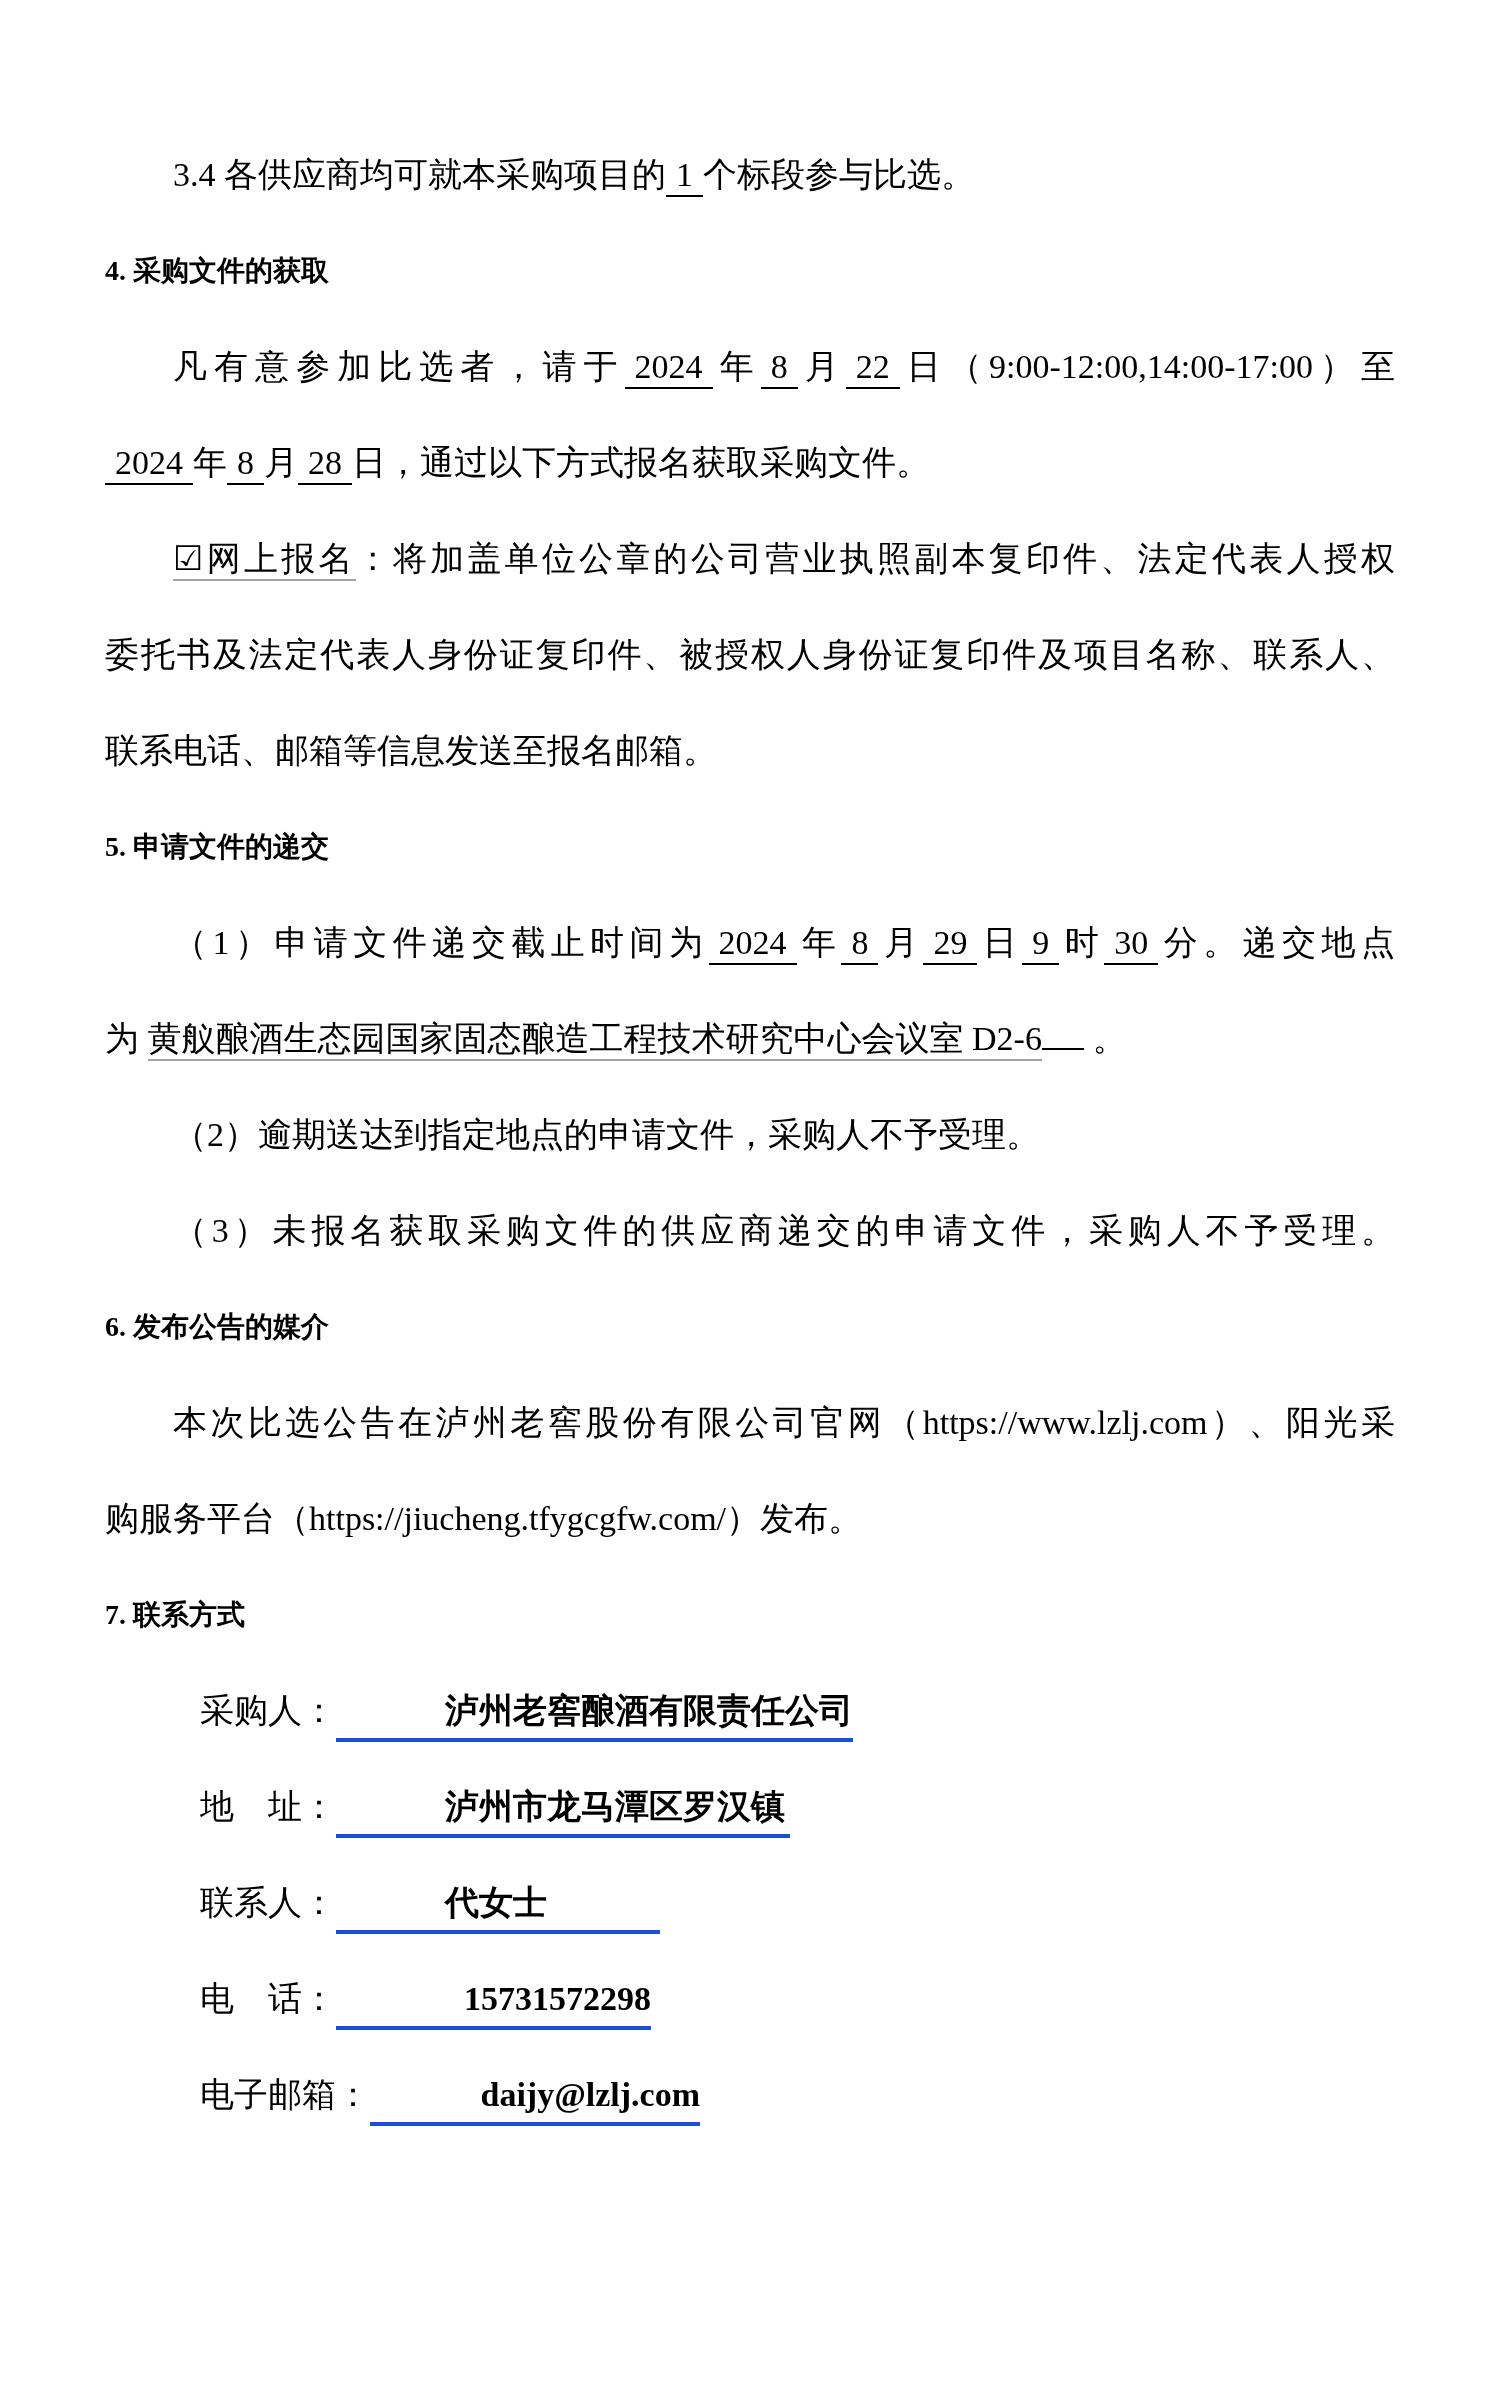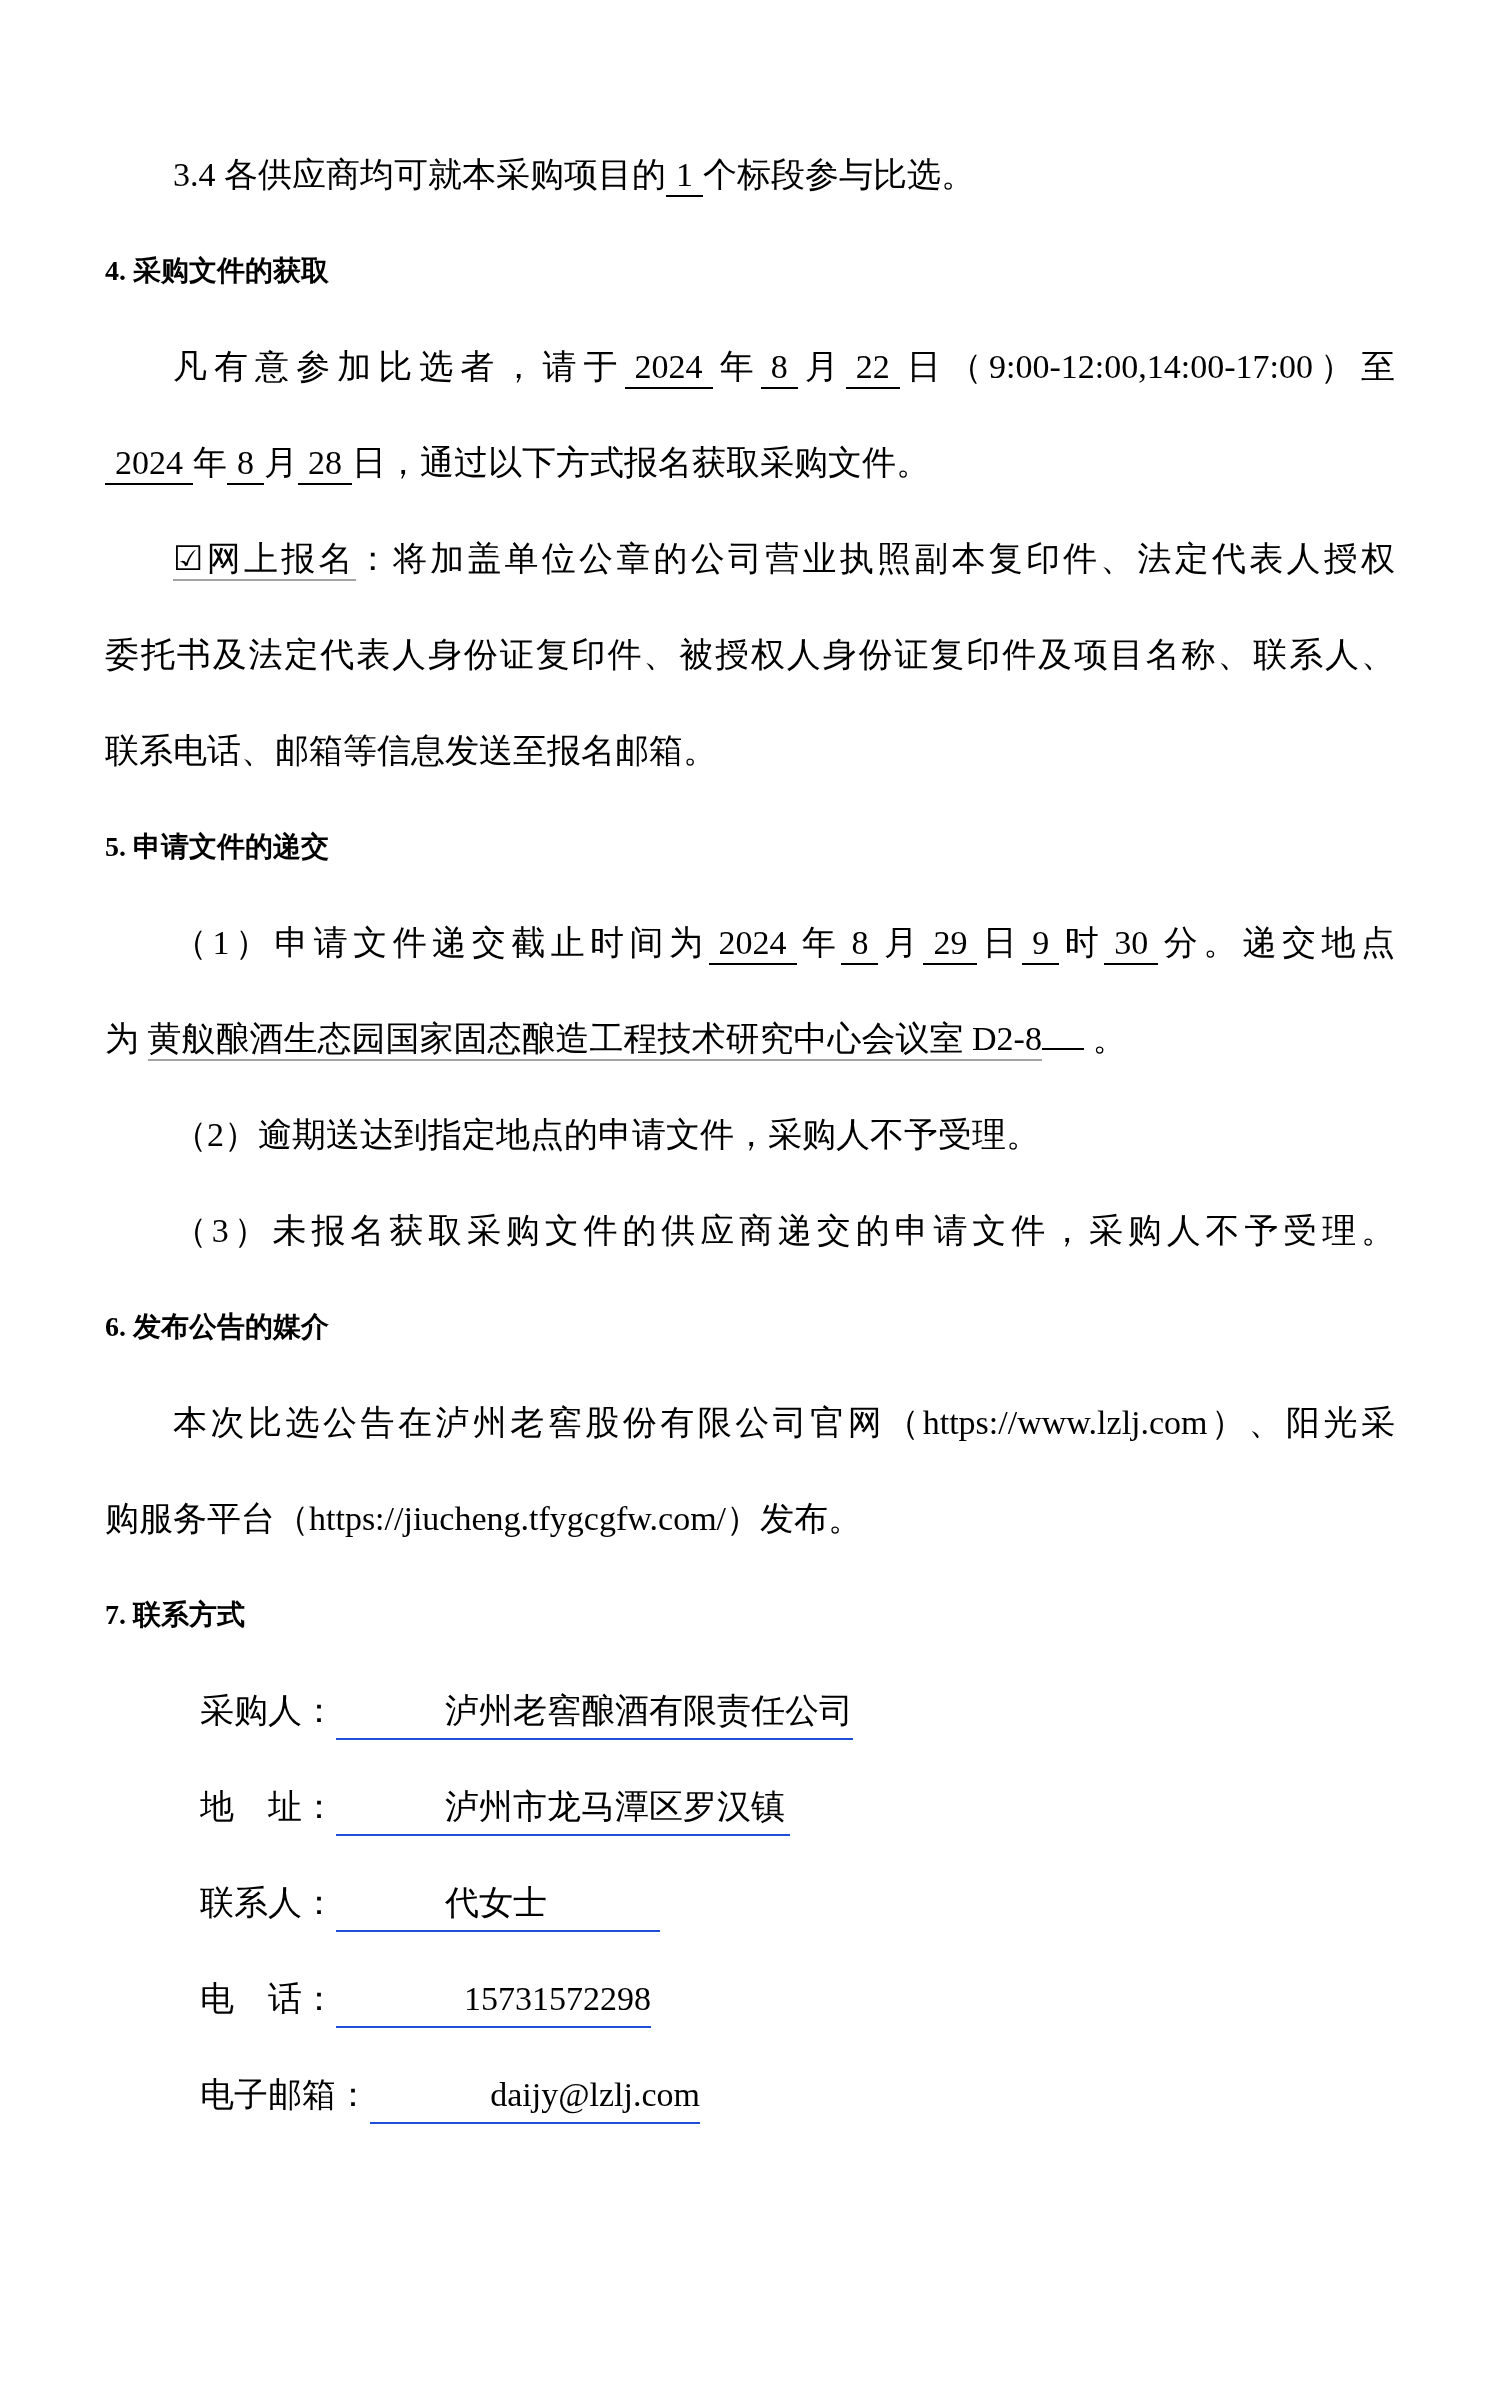--- a/index.html
+++ b/index.html
@@ -47,46 +47,47 @@
     padding: 0 10px 2px 10px;
   }
   .s-fill {
     display: inline-block;
     border-bottom: 2px solid #000;
     height: 1.1em;
     vertical-align: baseline;
   }
   .s-val {
     display: inline-block;
-    border-bottom: 2px solid #1d4ed8;
+    border-bottom: 4px solid #1d4ed8;
     line-height: 1.35;
     padding: 0 0 4px 14px;
     text-align: left;
     vertical-align: baseline;
+    font-weight: bold;
   }
   .s-val.center {
     padding-left: 0;
     text-align: right;
   }
 </style>
 </head>
 <body>
 
 <div class="page">
   <div class="doc">
       <div class="line indent"><span class="s-plain">3.4 各供应商均可就本采购项目的</span><span class="s-blank">1</span><span class="s-plain">个标段参与比选。</span></div>
       <div class="line heading"><span class="s-plain">4. 采购文件的获取</span></div>
       <div class="line indent just"><span class="s-plain">凡有意参加比选者，请于</span><span class="s-blank">2024</span><span class="s-plain">年</span><span class="s-blank">8</span><span class="s-plain">月</span><span class="s-blank">22</span><span class="s-plain">日（9:00-12:00,14:00-17:00）至</span></div>
       <div class="line"><span class="s-blank">2024</span><span class="s-plain">年</span><span class="s-blank">8</span><span class="s-plain">月</span><span class="s-blank">28</span><span class="s-plain">日，通过以下方式报名获取采购文件。</span></div>
       <div class="line indent just"><span class="s-u">☑网上报名</span><span class="s-plain">：将加盖单位公章的公司营业执照副本复印件、法定代表人授权</span></div>
       <div class="line just"><span class="s-plain">委托书及法定代表人身份证复印件、被授权人身份证复印件及项目名称、联系人、</span></div>
       <div class="line"><span class="s-plain">联系电话、邮箱等信息发送至报名邮箱。</span></div>
       <div class="line heading"><span class="s-plain">5.  申请文件的递交</span></div>
       <div class="line indent just"><span class="s-plain">（1）申请文件递交截止时间为</span><span class="s-blank">2024</span><span class="s-plain">年</span><span class="s-blank">8</span><span class="s-plain">月</span><span class="s-blank">29</span><span class="s-plain">日</span><span class="s-blank">9</span><span class="s-plain">时</span><span class="s-blank">30</span><span class="s-plain">分。递交地点</span></div>
-      <div class="line"><span class="s-plain">为 </span><span class="s-u">黄舣酿酒生态园国家固态酿造工程技术研究中心会议室 D2-8</span><span class="s-fill" style="min-width: 42px;"></span><span class="s-plain"> 。</span></div>
+      <div class="line"><span class="s-plain">为 </span><span class="s-u">黄舣酿酒生态园国家固态酿造工程技术研究中心会议室 D2-6</span><span class="s-fill" style="min-width: 42px;"></span><span class="s-plain"> 。</span></div>
       <div class="line indent"><span class="s-plain">（2）逾期送达到指定地点的申请文件，采购人不予受理。</span></div>
       <div class="line indent just"><span class="s-plain">（3）未报名获取采购文件的供应商递交的申请文件，采购人不予受理。</span></div>
       <div class="line heading"><span class="s-plain">6.  发布公告的媒介</span></div>
       <div class="line indent just"><span class="s-plain">本次比选公告在泸州老窖股份有限公司官网（https://www.lzlj.com）、阳光采</span></div>
       <div class="line"><span class="s-plain">购服务平台（https://jiucheng.tfygcgfw.com/）发布。</span></div>
       <div class="line heading"><span class="s-plain">7.  联系方式</span></div>
       <div class="line cindent"><span class="s-plain">采购人：</span><span class="s-val" style="min-width: 475px;">泸州老窖酿酒有限责任公司</span></div>
       <div class="line cindent"><span class="s-plain">地　址：</span><span class="s-val" style="min-width: 440px;">泸州市龙马潭区罗汉镇</span></div>
       <div class="line cindent"><span class="s-plain">联系人：</span><span class="s-val" style="min-width: 310px;">代女士</span></div>
       <div class="line cindent"><span class="s-plain">电　话：</span><span class="s-val center" style="min-width: 315px;">15731572298</span></div>

